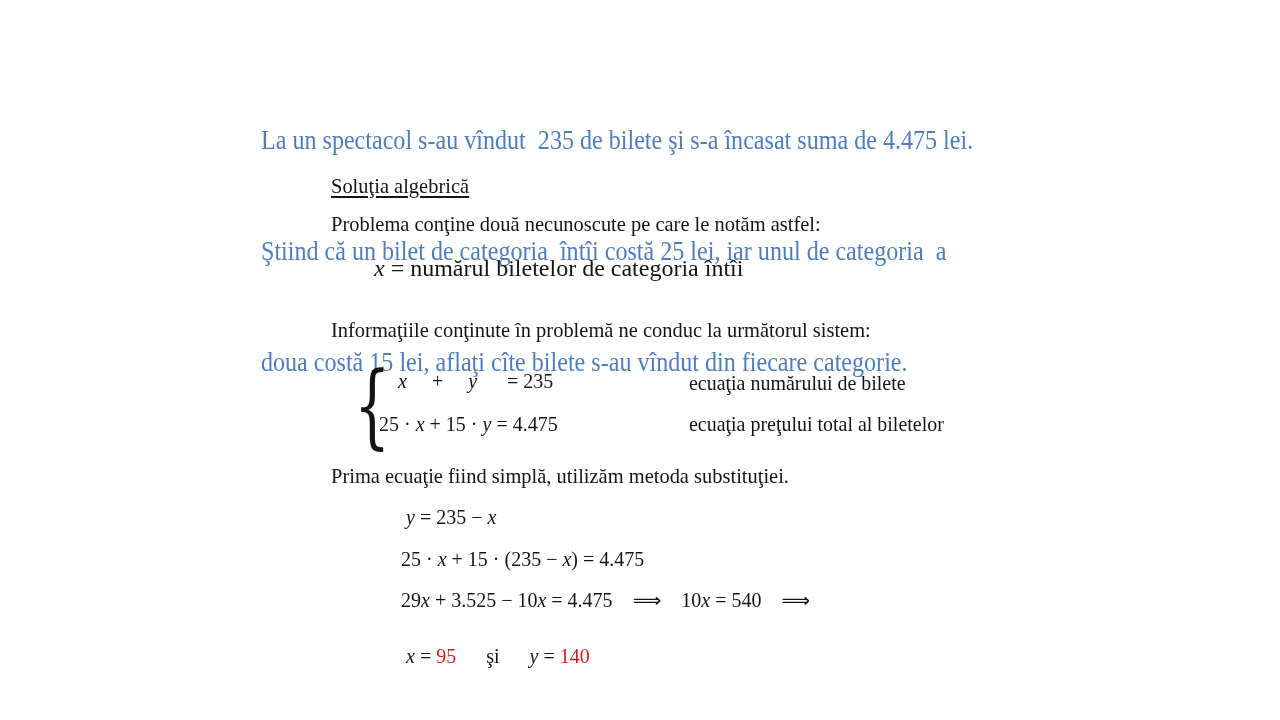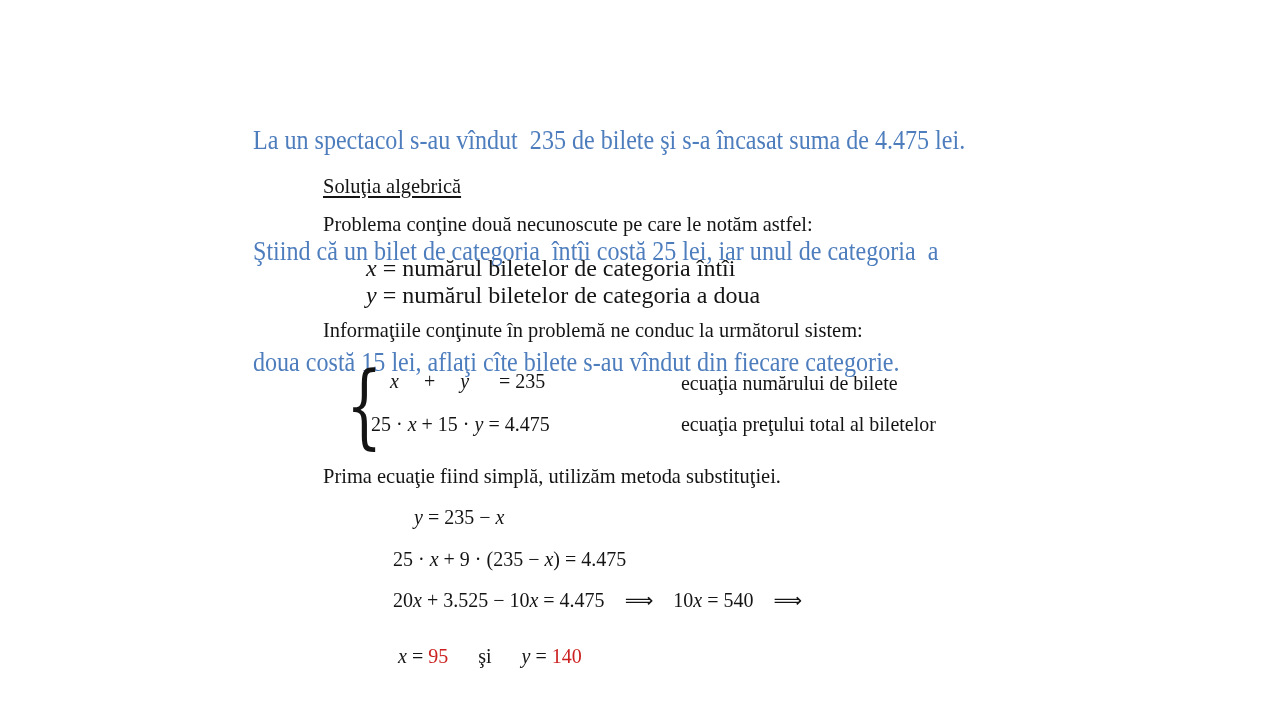--- a/index.html
+++ b/index.html
@@ -9,21 +9,21 @@
     --bg: #ffffff;
   }
   * { margin: 0; padding: 0; box-sizing: border-box; }
   html, body {
     width: 1280px; height: 720px;
     background: var(--bg);
     font-family: "Liberation Serif", serif;
     overflow: hidden;
   }
   .slide {
-    position: absolute; left: 8px; top: 0;
+    position: absolute; left: 16px; top: 0;
     width: 1108px; height: 720px;
     background: var(--bg);
   }
   
   .problem {
     position: absolute; left: 245px; top: 47px;
     color: var(--blue);
     font-size: 28px; line-height: 37px;
     white-space: pre;
     transform: scaleX(0.86); transform-origin: 0 0;
@@ -55,21 +55,21 @@
   .eq-small { font-size: 24px; }
   .tk-var { font-style: italic; }
   .tk-num, .tk-op { font-style: normal; }
   .tk-red { color: var(--red); font-style: normal; }
   .tk-word { font-style: normal; }
   .tk-arrow { font-family: "Liberation Serif", "DejaVu Sans", serif; }
   .pos-def1 { left: 358px; top: 254px; }
   .pos-def2 { left: 358px; top: 281px; }
   .pos-row1 { left: 382px; top: 367px; }
   .pos-row2 { left: 363px; top: 410px; font-family: Liberation Serif, serif; }
-  .pos-step1 { left: 390px; top: 503px; margin-left: 16px; }
+  .pos-step1 { left: 390px; top: 503px; }
   .pos-step2 { left: 385px; top: 545px; }
   .pos-step3 { left: 385px; top: 586px; }
   .pos-answer { left: 390px; top: 642px; }
   
   .note {
     position: absolute;
     color: var(--ink);
     font-size: 21px;
     white-space: pre;
     transform: scaleX(0.95); transform-origin: 0 0;
@@ -95,33 +95,32 @@
     <div>La un spectacol s-au vîndut  235 de bilete şi s-a încasat suma de 4.475 lei.</div>
     <div>Ştiind că un bilet de categoria  întîi costă 25 lei, iar unul de categoria  a</div>
     <div>doua costă 15 lei, aflaţi cîte bilete s-au vîndut din fiecare categorie.</div>
   </div>
 
   <div class="btext heading pos-heading">Soluţia algebrică</div>
 
   <div class="btext pos-intro">Problema conţine două necunoscute pe care le notăm astfel:</div>
 
   <div class="eq eq-small pos-def1"><span class="tk-var">x</span><span class="tk-op"> = </span><span class="tk-word">numărul biletelor de categoria întîi</span></div>
-  <div class="eq eq-small pos-def2"><span class="tk-var">y</span><span class="tk-op"> = </span><span class="tk-word">numărul biletelor de categoria a doua</span></div>
 
   <div class="btext pos-sysintro">Informaţiile conţinute în problemă ne conduc la următorul sistem:</div>
 
   <div>
     <span class="brace">{</span>
     <div class="eq pos-row1"><span class="tk-var">x</span><span class="tk-op">     +     </span><span class="tk-var">y</span><span class="tk-op">      = 235</span></div>
     <div class="note pos-note1">ecuaţia numărului de bilete</div>
     <div class="eq pos-row2"><span class="tk-num">25 · </span><span class="tk-var">x</span><span class="tk-op"> + 15 · </span><span class="tk-var">y</span><span class="tk-op"> = 4.475</span></div>
     <div class="note pos-note2">ecuaţia preţului total al biletelor</div>
   </div>
 
   <div class="btext pos-substintro">Prima ecuaţie fiind simplă, utilizăm metoda substituţiei.</div>
 
   <div class="eq pos-step1"><span class="tk-var">y</span><span class="tk-op"> = 235 − </span><span class="tk-var">x</span></div>
-  <div class="eq pos-step2"><span class="tk-num">25 · </span><span class="tk-var">x</span><span class="tk-op"> + 9 · (235 − </span><span class="tk-var">x</span><span class="tk-op">) = 4.475</span></div>
-  <div class="eq pos-step3"><span class="tk-num">20</span><span class="tk-var">x</span><span class="tk-op"> + 3.525 − 10</span><span class="tk-var">x</span><span class="tk-op"> = 4.475</span><span class="tk-arrow">    ⟹    </span><span class="tk-num">10</span><span class="tk-var">x</span><span class="tk-op"> = 540</span><span class="tk-arrow">    ⟹</span></div>
+  <div class="eq pos-step2"><span class="tk-num">25 · </span><span class="tk-var">x</span><span class="tk-op"> + 15 · (235 − </span><span class="tk-var">x</span><span class="tk-op">) = 4.475</span></div>
+  <div class="eq pos-step3"><span class="tk-num">29</span><span class="tk-var">x</span><span class="tk-op"> + 3.525 − 10</span><span class="tk-var">x</span><span class="tk-op"> = 4.475</span><span class="tk-arrow">    ⟹    </span><span class="tk-num">10</span><span class="tk-var">x</span><span class="tk-op"> = 540</span><span class="tk-arrow">    ⟹</span></div>
 
   <div class="eq pos-answer"><span class="tk-var">x</span><span class="tk-op"> = </span><span class="tk-red">95</span><span class="tk-op">      </span><span class="tk-word">şi</span><span class="tk-op">      </span><span class="tk-var">y</span><span class="tk-op"> = </span><span class="tk-red">140</span></div>
 
 </div>
 
 </body></html>

